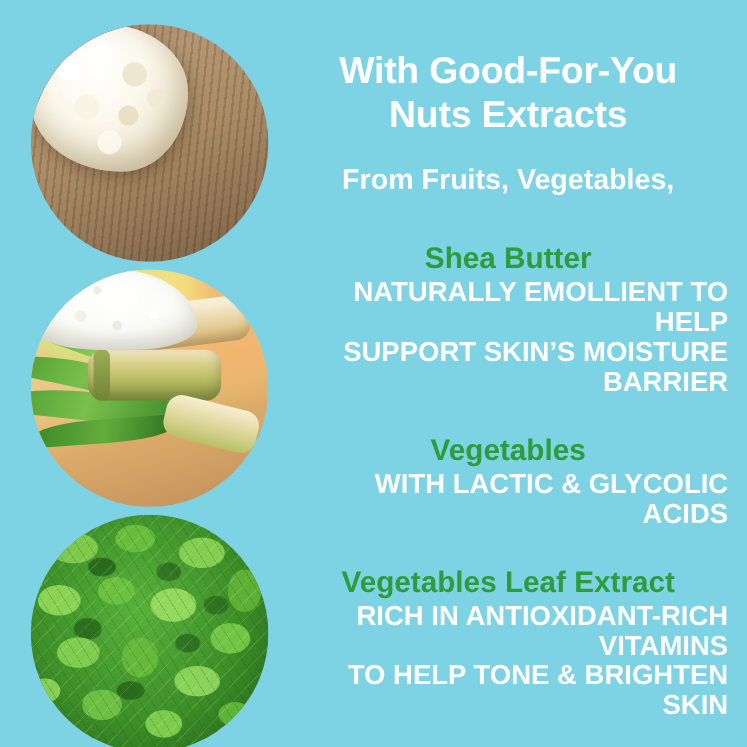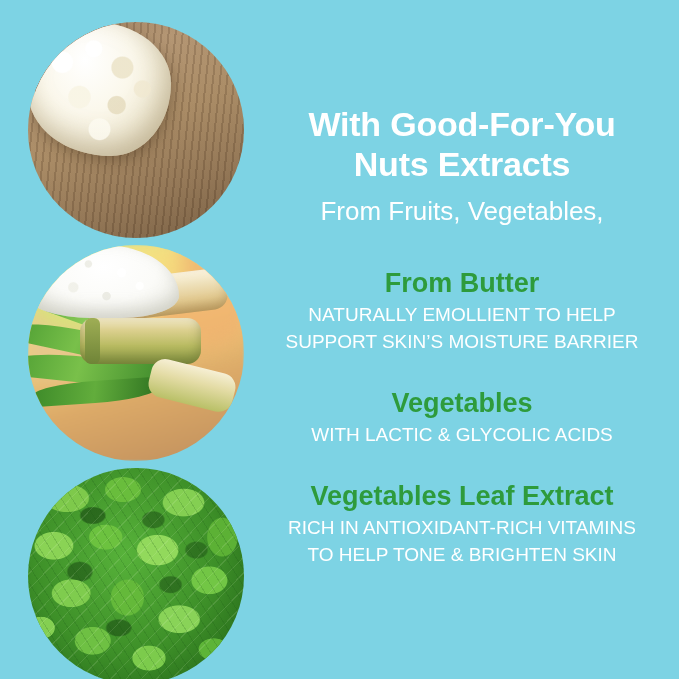--- a/index.html
+++ b/index.html
@@ -204,52 +204,53 @@
     position: absolute;
     left: 262px;
     top: 0;
     width: 400px;
     height: 679px;
     text-align: center;
     color: #ffffff;
   }
   .headline {
     margin: 0;
-    padding-top: 104px;
+    padding-top: 44px;
     font-size: 34px;
     font-weight: bold;
     line-height: 40px;
     letter-spacing: -0.2px;
     color: #ffffff;
     text-align: center;
   }
   .subtitle {
-    margin: 12px 0 0 0;
+    margin: 24px 0 0 0;
     font-size: 26px;
-    font-weight: 400;
+    font-weight: 700;
     line-height: 31px;
     color: #ffffff;
   }
   .ingredient {
     margin-top: 34px;
   }
   .ingredient-name {
     margin: 0;
     font-size: 27px;
     font-weight: bold;
     line-height: 32px;
     color: #2e9b3c;
   }
   .ingredient-desc {
     margin: 2px 0 0 0;
-    font-size: 19px;
-    font-weight: 400;
+    font-size: 25px;
+    font-weight: 700;
     line-height: 27px;
     text-transform: uppercase;
     color: #ffffff;
+    text-align: right;
   }
   .ingredient-desc .line {
     display: block;
   }
   .ing-shea { margin-top: 40px; }
   .ing-sugarcane { margin-top: 32px; }
   .ing-peppermint { margin-top: 32px; }
 </style>
 </head>
 <body>
@@ -295,21 +296,21 @@
     <h1 class="headline">
       <span>With Good-For-You</span><br>
       <span>Nuts Extracts</span>
     </h1>
 
     <p class="subtitle">
       <span>From Fruits, Vegetables,</span><br>
     </p>
 
     <div class="ingredient ing-shea">
-      <h2 class="ingredient-name">From Butter</h2>
+      <h2 class="ingredient-name">Shea Butter</h2>
       <p class="ingredient-desc">
         <span class="line">NATURALLY EMOLLIENT TO HELP</span>
         <span class="line">SUPPORT SKIN’S MOISTURE BARRIER</span>
       </p>
     </div>
 
     <div class="ingredient ing-sugarcane">
       <h2 class="ingredient-name">Vegetables</h2>
       <p class="ingredient-desc">
         <span class="line">WITH LACTIC &amp; GLYCOLIC ACIDS</span>

